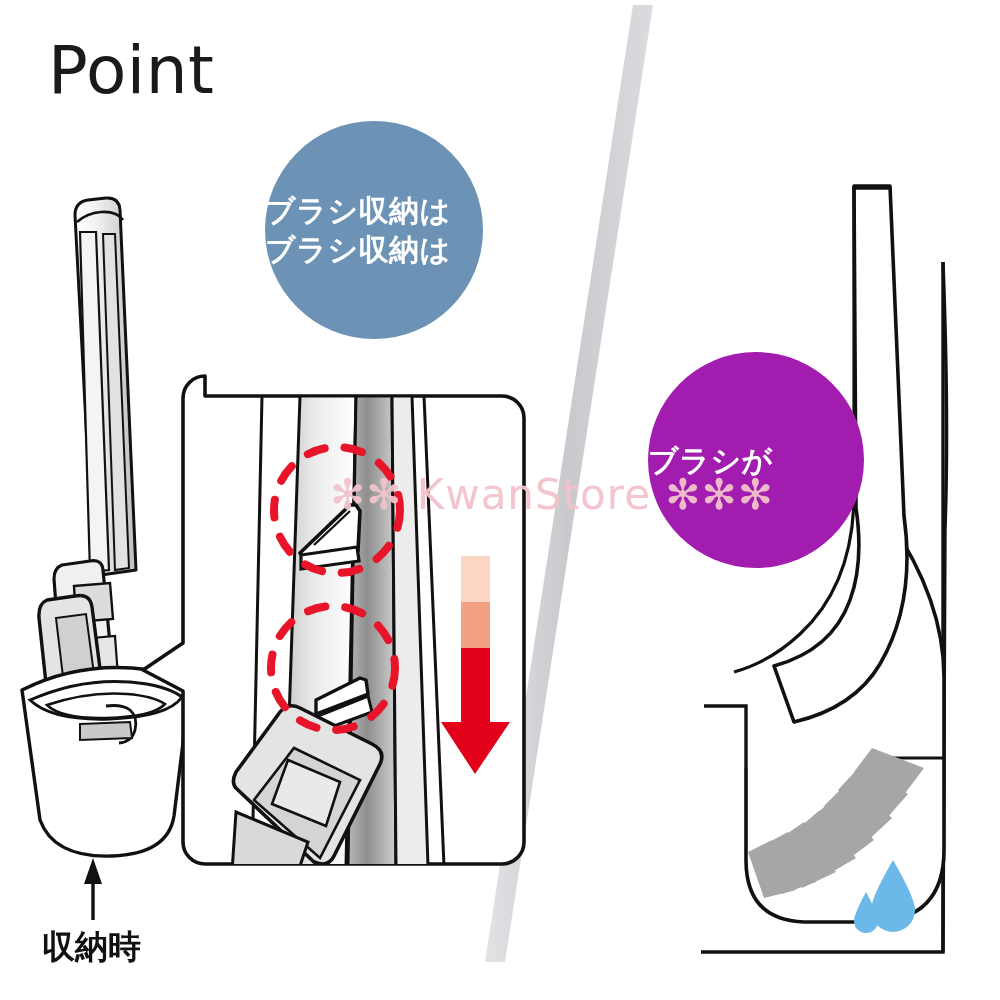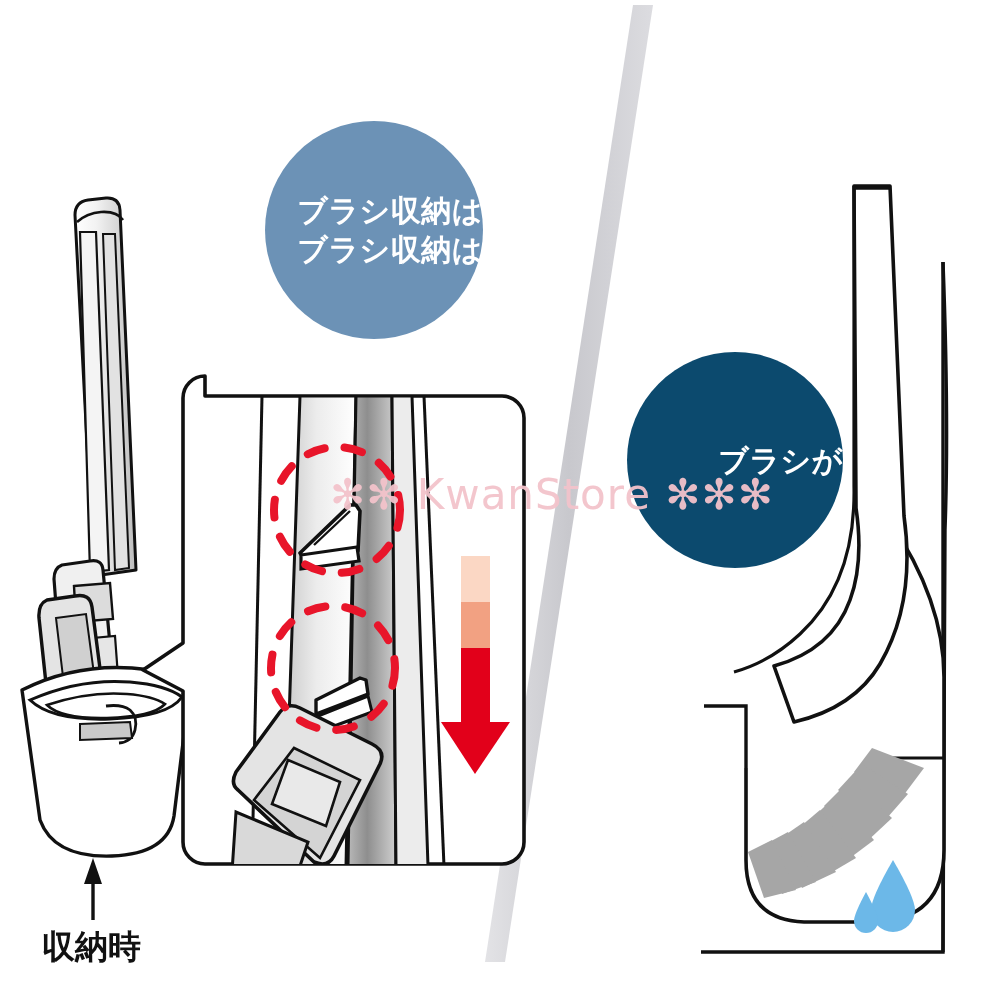--- a/index.html
+++ b/index.html
@@ -14,31 +14,31 @@
 
   .page-title{
     position:absolute;left:48px;top:38px;
     font-size:66px;line-height:1;font-weight:400;color:#1a1a1a;
     letter-spacing:0.5px;
     font-family:"DejaVu Sans","Liberation Sans",sans-serif;
   }
 
   .bubble{
     position:absolute;border-radius:50%;
-    display:flex;flex-direction:column;align-items:flex-end;justify-content:center;
+    display:flex;flex-direction:column;align-items:flex-start;justify-content:center;
     color:#ffffff;text-align:center;
     font-family:"DejaVu Sans","Liberation Sans",sans-serif;
     font-weight:700;
   }
   .bubble .ln{display:block;white-space:nowrap;}
 
   #bubble-storage{left:265px;top:121px;width:218px;height:218px;background:#6c92b6;}
   #bubble-storage .ln{font-size:30px;line-height:1.30;letter-spacing:0.5px;}
 
-  #bubble-bottom{left:627px;top:352px;width:216px;height:216px;background:#0c4a6e;}
+  #bubble-bottom{left:648px;top:352px;width:216px;height:216px;background:#a21caf;}
   #bubble-bottom .ln{font-size:30px;line-height:1.30;letter-spacing:0.5px;}
 
   .jp-label{
     position:absolute;
     font-family:Liberation Mono, monospace;
     font-size:33px;font-weight:700;color:#111111;white-space:nowrap;
   }
   #label-storage-time{left:42px;top:925px;}
 
   .watermark{
@@ -210,20 +210,21 @@
         <polygon points="772,840 796,890 764,898 748,852"></polygon>
       </g>
 
       <g fill="#6cb8e8">
         <path d="M893,860 q22,38 22,50 a22,22 0 0 1 -44,0 q0,-12 22,-50 z"></path>
         <path d="M866,892 q12,22 12,29 a12,12 0 0 1 -24,0 q0,-7 12,-29 z"></path>
       </g>
     </g>
   </svg>
 
+  <div class="page-title">Point</div>
 
   <div class="bubble" id="bubble-storage">
     <span class="ln">ブラシ収納は</span>
     <span class="ln">ブラシ収納は</span>
   </div>
 
   <div class="bubble" id="bubble-bottom">
     <span class="ln">ブラシが</span>
   </div>
 

